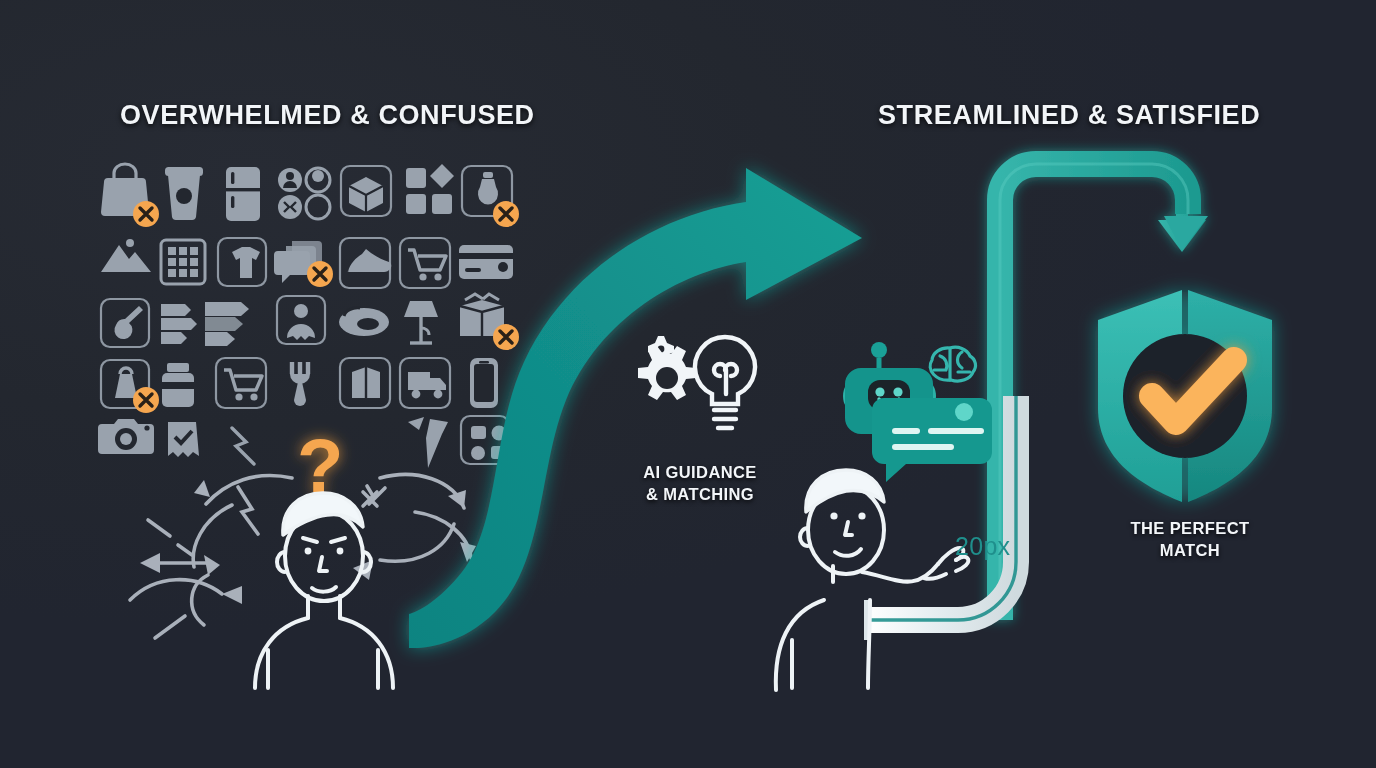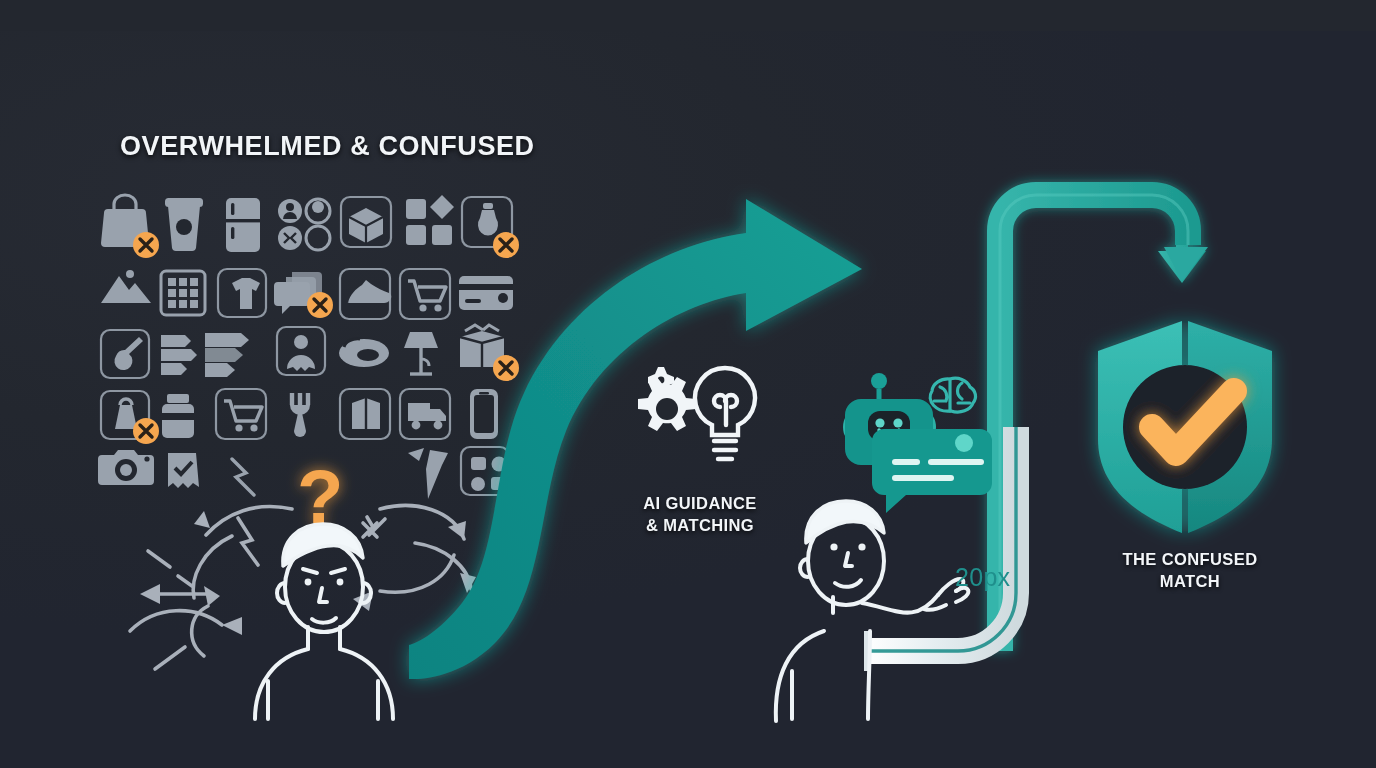--- a/index.html
+++ b/index.html
@@ -6,21 +6,20 @@
   body{
     width:1376px;height:768px;overflow:hidden;
     font-family:"Liberation Sans", sans-serif;
     position:relative;
   }
   #stage{
     position:absolute;inset:0;
     background:
       radial-gradient(ellipse 70% 60% at 18% 22%, #272b34 0%, #23272f 55%, #212530 100%),
       #23272f;
-    margin-top: 31px;
   }
   .hdr{
     position:absolute;top:100px;
     font-size:27px;font-weight:bold;letter-spacing:.6px;
     color:#f2f5f8;white-space:nowrap;
     text-shadow:0 2px 5px rgba(0,0,0,.75);
   }
   #hdr-left{left:120px;}
   #hdr-right{left:878px;}
 
@@ -463,25 +462,26 @@
       <path d="M1182,290 L1098,320 v88 c0,52 44,78 84,94 z" fill="url(#shieldL)"></path>
       <path d="M1188,290 L1272,320 v88 c0,52 -44,78 -84,94 z" fill="url(#shieldR)"></path>
       <circle cx="1185" cy="396" r="62" fill="#1d2029"></circle>
       <g filter="url(#orangeGlow)">
         <path d="M1152,396 l24,26 l58,-62" fill="none" stroke="#fbb45c" stroke-width="26" stroke-linecap="round" stroke-linejoin="round"></path>
       </g>
     </g>
   </svg>
 
   <div class="hdr" id="hdr-left">OVERWHELMED &amp; CONFUSED</div>
+  <div class="hdr" id="hdr-right">STREAMLINED &amp; SATISFIED</div>
 
   <div class="caption" id="cap-ai">
     <div>AI GUIDANCE</div>
     <div>&amp; MATCHING</div>
   </div>
 
   <div class="caption" id="cap-match">
-    <div>THE CONFUSED</div>
+    <div>THE PERFECT</div>
     <div>MATCH</div>
   </div>
 
   <div id="px-label">20px</div>
 </div>
 
 </body></html>

